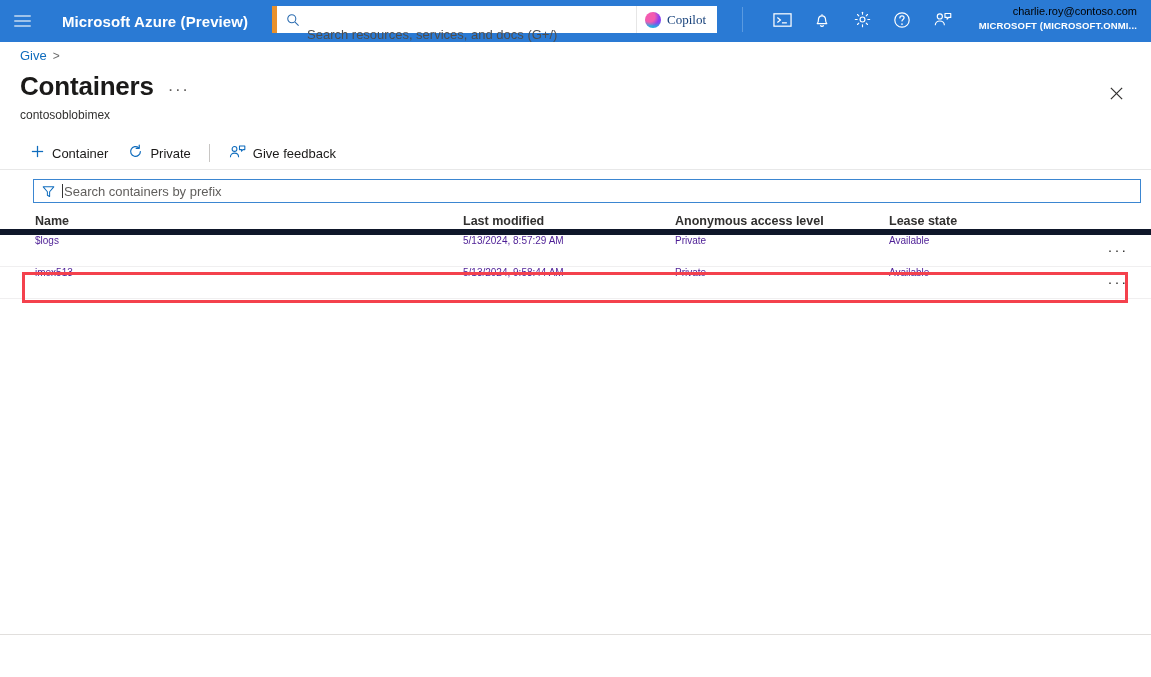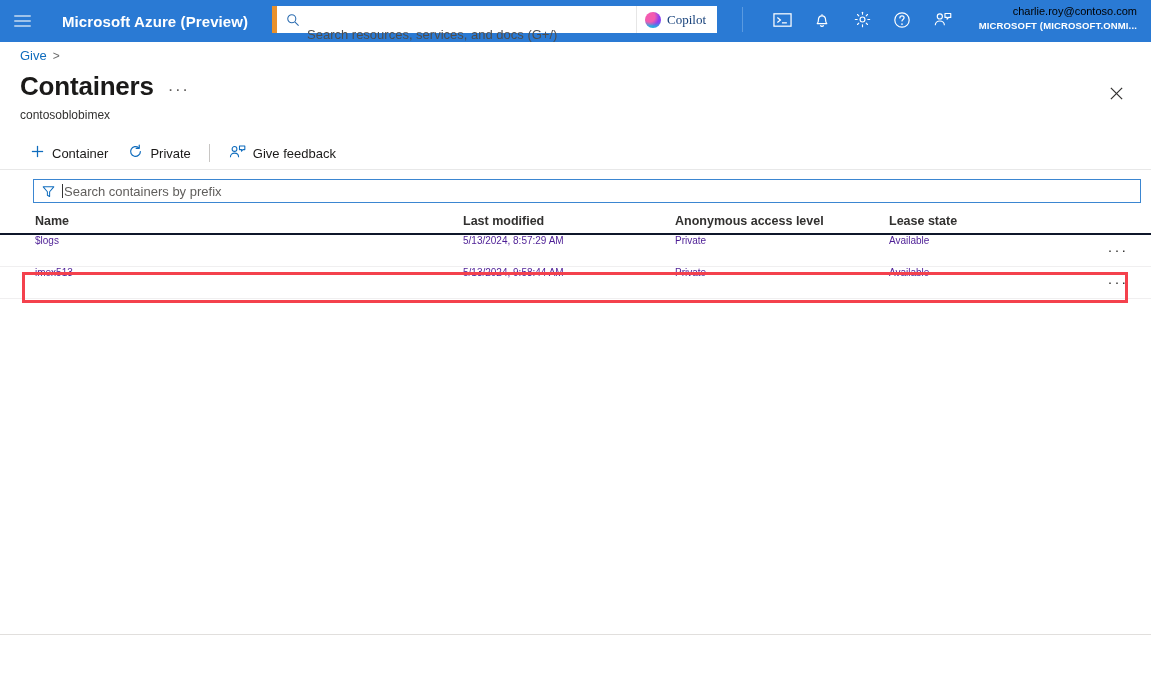--- a/index.html
+++ b/index.html
@@ -166,21 +166,21 @@
     border: 0; outline: 0; flex: 1; height: 20px; padding: 0;
     font-family: "Liberation Sans", sans-serif;
     font-size: 13px; color: #323130; background: transparent;
   }
   .filter-box input::placeholder { color: #605e5c; opacity: 1; }
 
   
   .tbl { position: absolute; top: 210px; left: 0; width: 1151px; }
   .tbl-head {
     position: relative; height: 25px;
-    border-bottom: 2px solid #0f172a;
+    border-bottom: 6px solid #0f172a;
   }
   .tbl-head .th {
     position: absolute; top: 4px;
     font-size: 12.5px; font-weight: 600; color: #323130;
     white-space: nowrap; cursor: pointer;
   }
   .row {
     position: relative; height: 32px;
     border-bottom: 1px solid #f0eff0;
     cursor: pointer;

